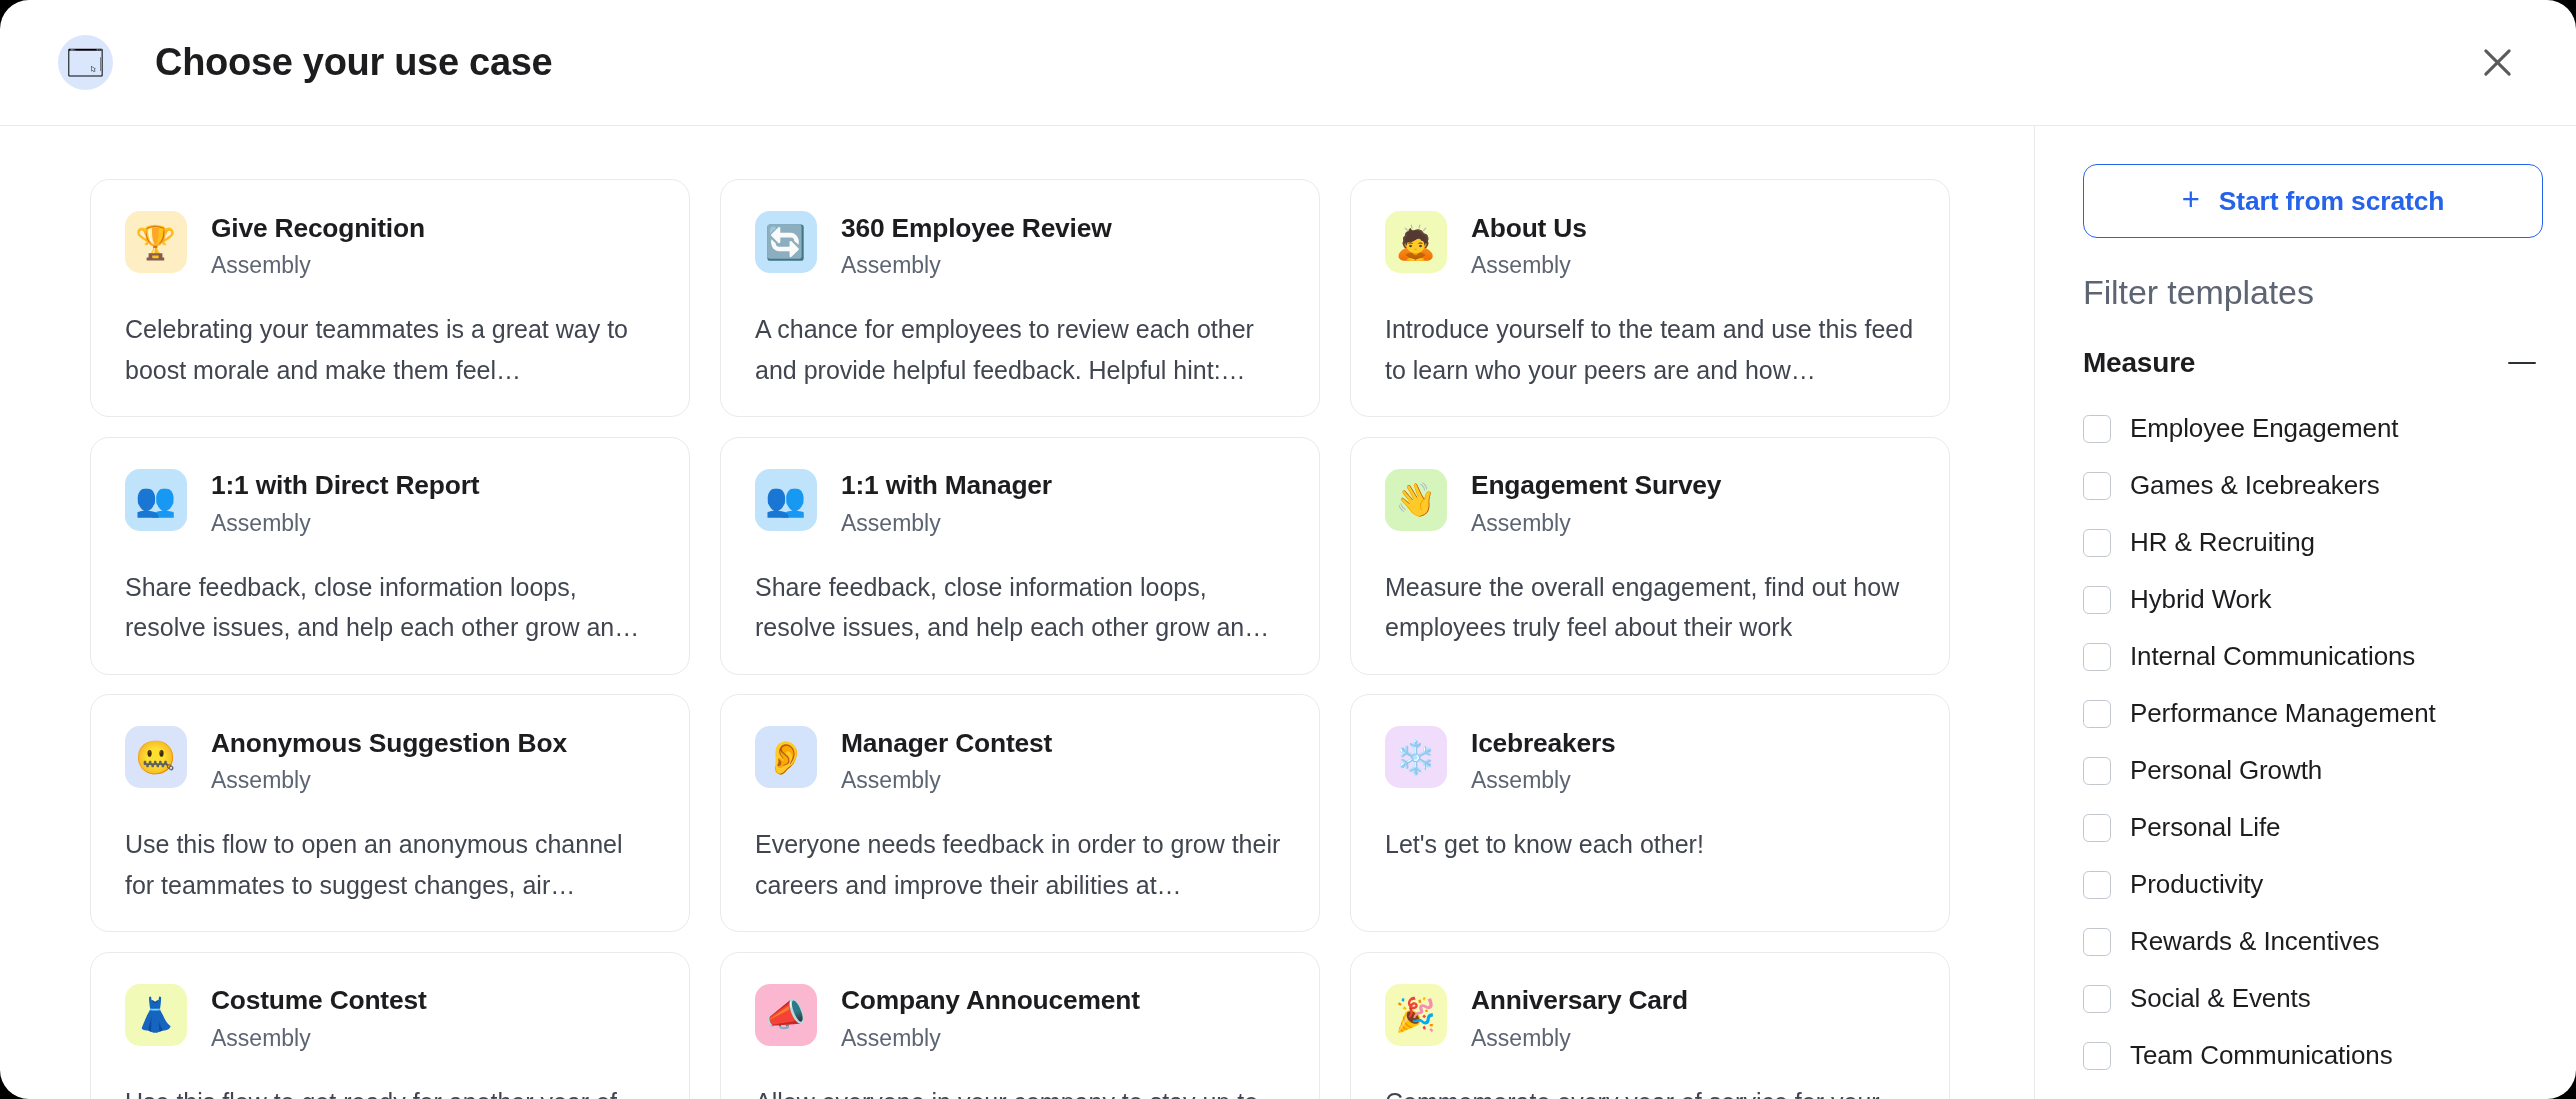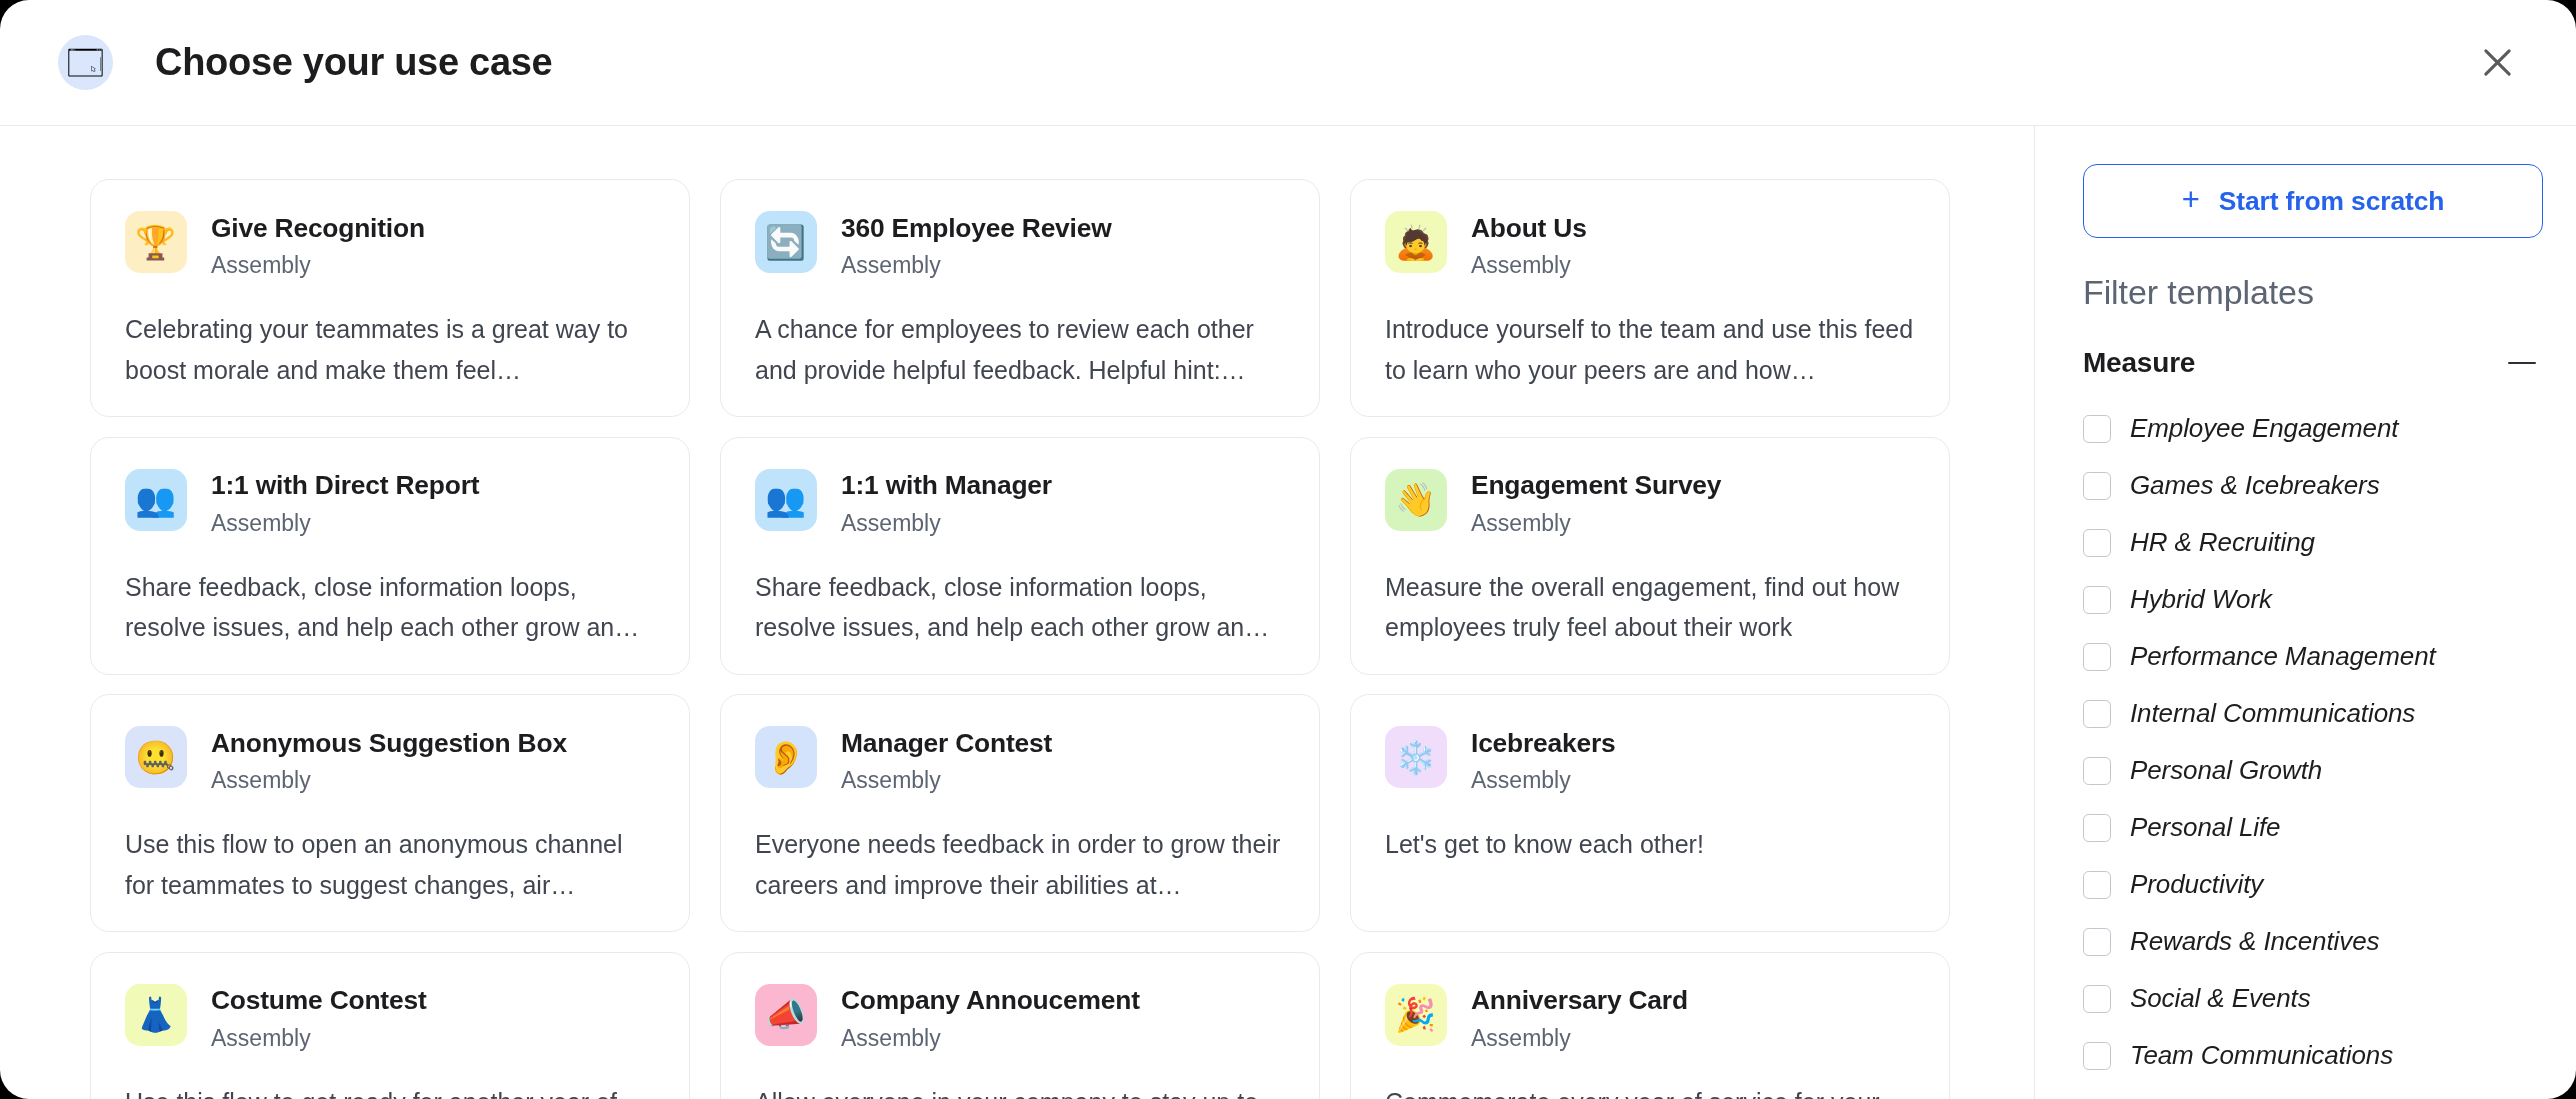--- a/index.html
+++ b/index.html
@@ -170,21 +170,20 @@
     border-radius: 1.3px;
     margin-right: 7.5px;
   }
   #category-list { margin-top: 21px; }
   .cat-row {
     display: flex;
     align-items: center;
     gap: 19px;
     height: 57px;
     cursor: pointer;
-    font-style: italic;
   }
   .cat-checkbox {
     width: 28px; height: 28px;
     border: 1.9px solid #c2c6cd;
     border-radius: 5.7px;
     background: #ffffff;
     flex: 0 0 auto;
   }
   .cat-label {
     font-size: 26px;
@@ -360,25 +359,25 @@
           <div class="cat-row">
             <span class="cat-checkbox"></span>
             <span class="cat-label">HR &amp; Recruiting</span>
           </div>
           <div class="cat-row">
             <span class="cat-checkbox"></span>
             <span class="cat-label">Hybrid Work</span>
           </div>
           <div class="cat-row">
             <span class="cat-checkbox"></span>
+            <span class="cat-label">Internal Communications</span>
+          </div>
+          <div class="cat-row">
+            <span class="cat-checkbox"></span>
             <span class="cat-label">Performance Management</span>
-          </div>
-          <div class="cat-row">
-            <span class="cat-checkbox"></span>
-            <span class="cat-label">Internal Communications</span>
           </div>
           <div class="cat-row">
             <span class="cat-checkbox"></span>
             <span class="cat-label">Personal Growth</span>
           </div>
           <div class="cat-row">
             <span class="cat-checkbox"></span>
             <span class="cat-label">Personal Life</span>
           </div>
           <div class="cat-row">

